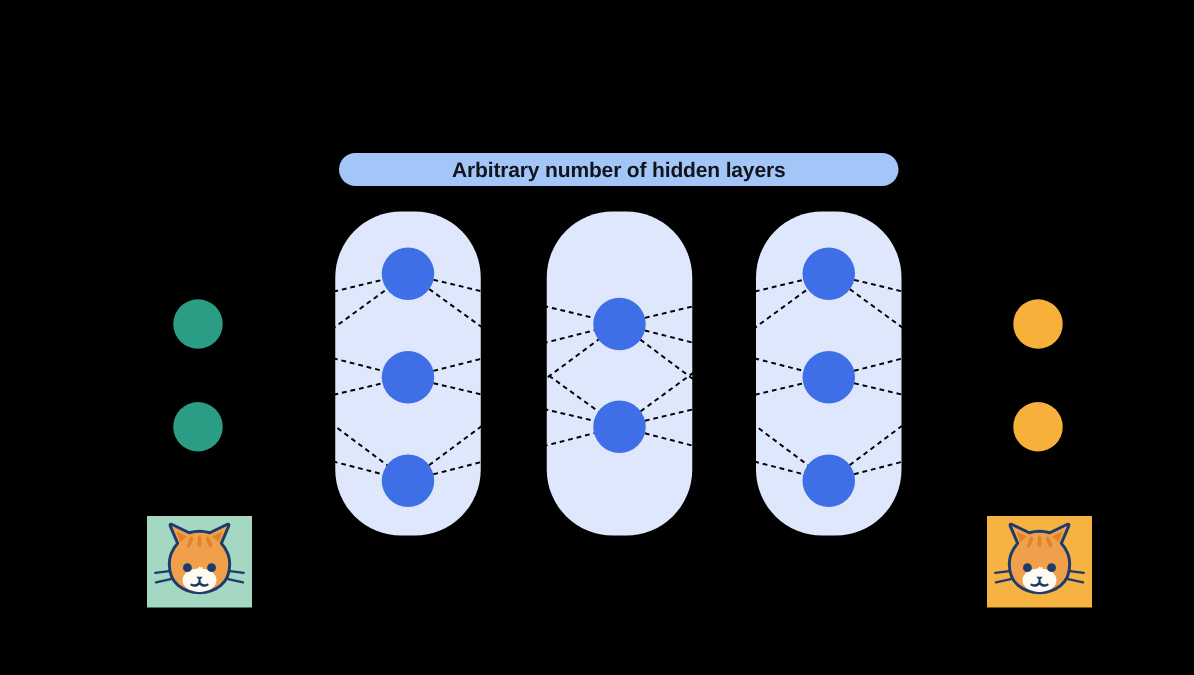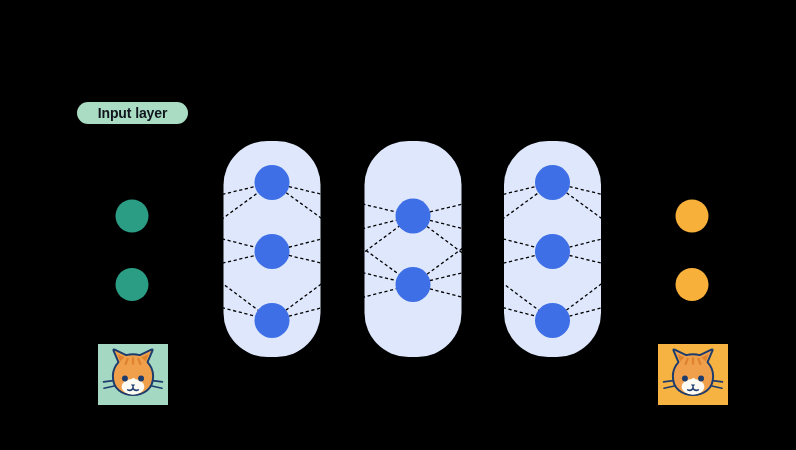--- a/index.html
+++ b/index.html
@@ -105,22 +105,22 @@
     <circle cx="413" cy="284.5" r="17.5" fill="#3e6fe7"></circle>
 
     <circle cx="552.5" cy="182.5" r="17.5" fill="#3e6fe7"></circle>
     <circle cx="552.5" cy="251.5" r="17.5" fill="#3e6fe7"></circle>
     <circle cx="552.5" cy="320.5" r="17.5" fill="#3e6fe7"></circle>
 
     <circle cx="692" cy="216" r="16.5" fill="#f7b03a"></circle>
     <circle cx="692" cy="284.5" r="16.5" fill="#f7b03a"></circle>
   </svg>
 
-  <div class="pill pill-input">
-    <span>Input layer</span>
+  <div class="pill pill-hidden">
+    <span>Arbitrary number of hidden layers</span>
   </div>
 
   <div class="img-tile tile-green">
     <svg viewBox="0 0 64 58">
       <use href="#cat-face"></use>
     </svg>
   </div>
   <div class="img-tile tile-orange">
     <svg viewBox="0 0 64 58">
       <use href="#cat-face"></use>

